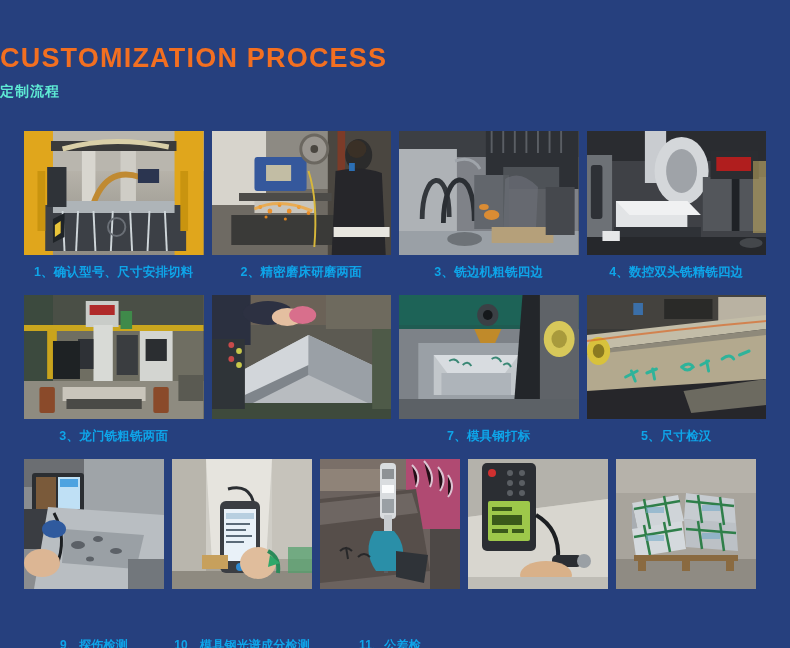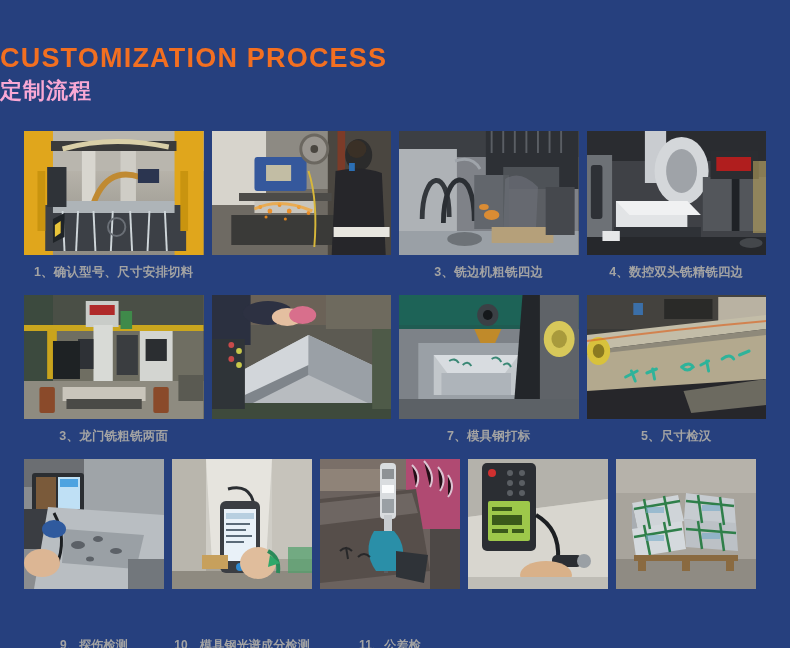--- a/index.html
+++ b/index.html
@@ -14,22 +14,22 @@
   
   .header { width:100%; text-align:left; padding-top:43px; }
   .title-en {
     color:#f26f21;
     font-size:27px;
     font-weight:bold;
     letter-spacing:1.2px;
     line-height:30px;
   }
   .title-cn {
-    color:#f9a8d4;
-    font-size:22px;
+    color:#5eead4;
+    font-size:14px;
     font-weight:bold;
     letter-spacing:1px;
     line-height:30px;
     margin-top:3px;
   }
 
   
   .rows { margin-top:25px; padding:0 24px; }
   .row { display:flex; gap:8px; margin-bottom:8px; }
   .cell { display:flex; flex-direction:column; }
@@ -39,21 +39,21 @@
   .photo {
     width:100%;
     height:124px;
     overflow:hidden;
     position:relative;
     background:#4a4a4a;
   }
   .row-5 .photo { height:130px; }
 
   .caption {
-    color:#a3a3a3;
+    color:#0ea5e9;
     font-size:12.5px;
     font-weight:bold;
     text-align:center;
     line-height:14px;
     padding-top:10px;
     padding-bottom:8px;
     white-space:nowrap;
     letter-spacing:0.2px;
   }
   .row-5 .caption { font-size:12px; }
@@ -142,20 +142,21 @@
             </g>
             <path d="M44 78 Q70 66 104 80" stroke="#f0a53b" stroke-width="3" fill="none" opacity="0.8"></path>
             <path d="M100 40 q10 30 6 76" stroke="#d7b73a" stroke-width="2" fill="none"></path>
             <ellipse cx="152" cy="24" rx="14" ry="16" fill="#2b2b2b"></ellipse>
             <path d="M128 40 q26 -6 48 2 l4 82 -56 0 z" fill="#26262a"></path>
             <rect x="126" y="96" width="58" height="10" fill="#e8e6e0"></rect>
             <ellipse cx="150" cy="18" rx="10" ry="9" fill="#3a3026"></ellipse>
             <rect x="142" y="32" width="6" height="8" fill="#2b6fb5"></rect>
           </svg>
         </div>
+        <div class="caption">2、精密磨床研磨两面</div>
       </div>
 
       <div class="cell">
         <div class="photo">
           <svg viewBox="0 0 186 124" preserveAspectRatio="none">
             <rect width="186" height="124" fill="#7f8288"></rect>
             <rect x="0" y="0" width="186" height="26" fill="#3c3f44"></rect>
             <rect x="90" y="0" width="96" height="58" fill="#2d3035"></rect>
             <g stroke="#5a5e64" stroke-width="2">
               <line x1="96" y1="0" x2="96" y2="22"></line>

